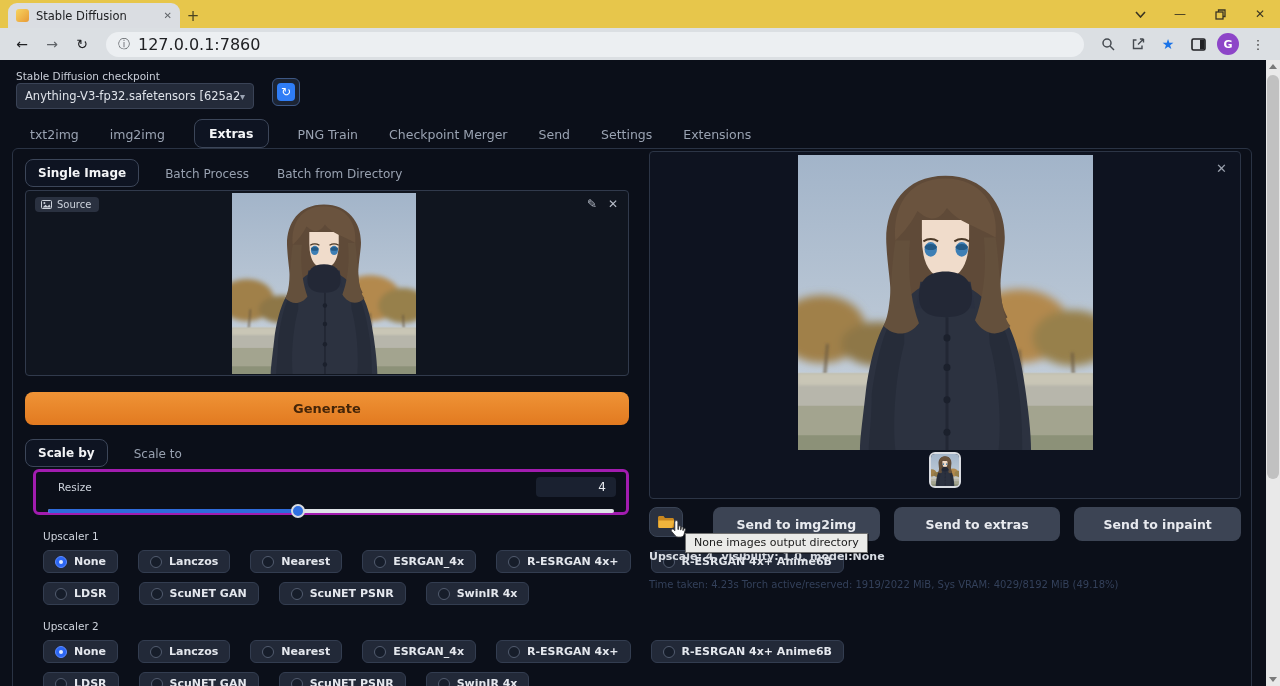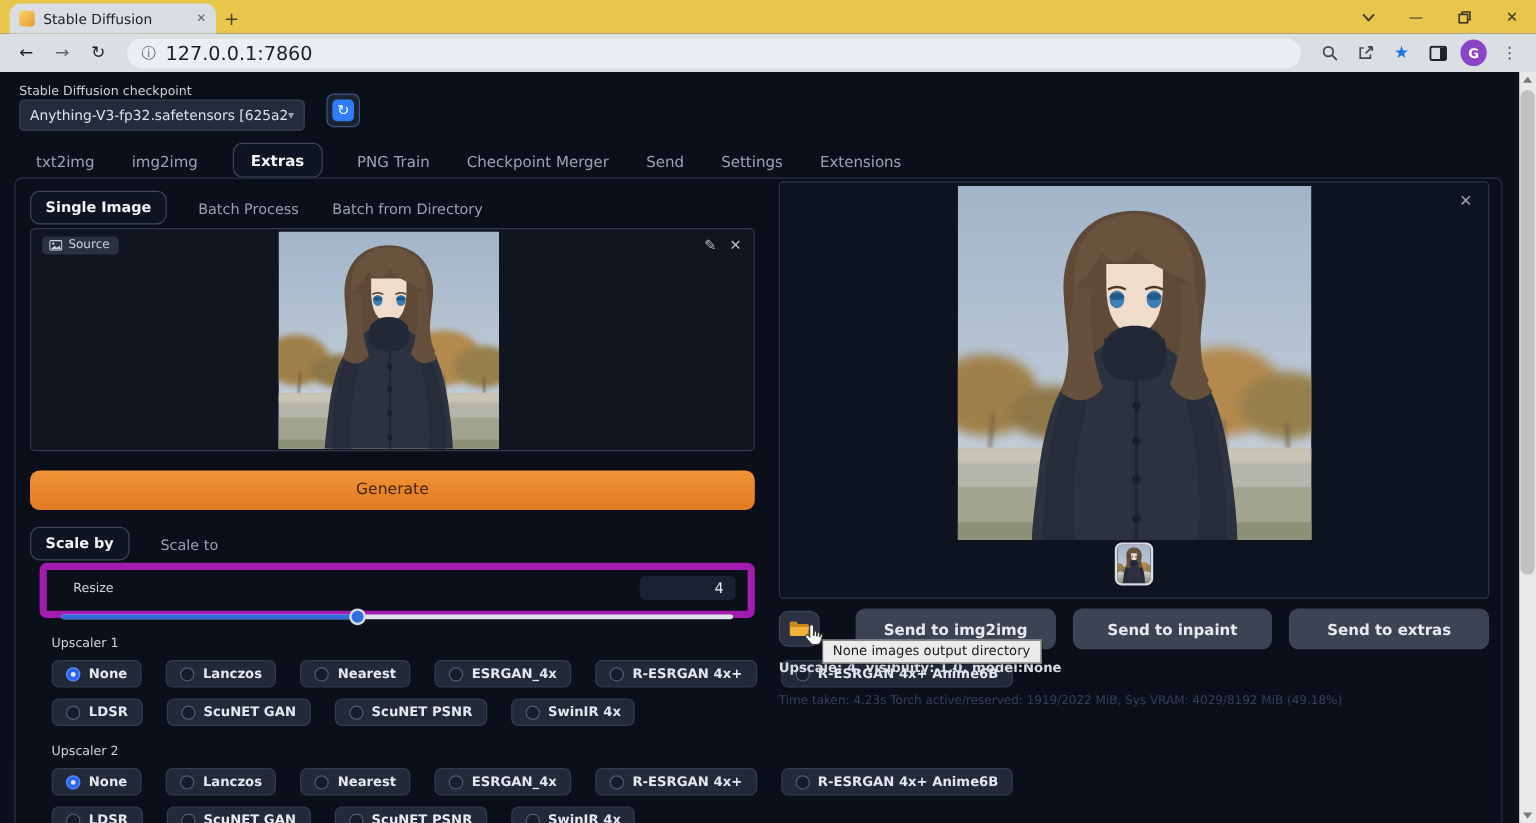--- a/index.html
+++ b/index.html
@@ -61,24 +61,24 @@
   .sub-tab { font-size:12px; color:#98a1b0; padding:6px 2px; white-space:nowrap; }
   .sub-tab.active { color:#f3f4f6; font-weight:bold; border:1px solid #3c4659; border-radius:8px; padding:6px 12px; background:#0e1422; }
 
   .dropzone { position:relative; margin-top:3px; height:186px; background:#10151f; border:1px solid #313a4c; border-radius:4px; overflow:hidden; }
   .src-chip { position:absolute; left:9px; top:6px; z-index:3; background:#2a3140; border-radius:4px; padding:2px 8px 2px 6px;
     display:flex; align-items:center; gap:5px; font-size:10px; color:#ccd2dc; }
   .dz-icons { position:absolute; right:10px; top:6px; z-index:3; display:flex; gap:11px; color:#b7bdc9; font-size:12px; }
   .src-img { position:absolute; left:206px; top:2px; width:184px; height:181px; }
 
   .generate { margin-top:16px; height:33px; border-radius:8px; background:linear-gradient(180deg,#ef9336,#e27a20);
-    display:flex; align-items:center; justify-content:center; font-size:13px; font-weight:normal; color:#452508; }
+    display:flex; align-items:center; justify-content:center; font-size:13px; font-weight:bold; color:#452508; }
 
   .scale-wrap { margin-top:12px; }
-  .resize-panel { position:relative; margin-top:2px; margin-left:8px; height:46px; border:6px solid #a21caf; border-radius:6px; padding:5px 10px; }
+  .resize-panel { position:relative; margin-top:2px; margin-left:8px; height:46px; border:3px solid #a21caf; border-radius:6px; padding:5px 10px; }
   .resize-head { display:flex; justify-content:space-between; align-items:center; }
   .resize-label { font-size:10.5px; color:#ced3dc; padding-left:12px; }
   .resize-num { width:80px; height:20px; background:#1a2130; border-radius:4px; color:#e8ebf0; font-size:12px;
     display:flex; align-items:center; justify-content:flex-end; padding-right:10px; }
   .slider { position:relative; margin-top:7px; height:14px; }
   .slider .track { position:absolute; left:2px; right:2px; top:5px; height:4px; border-radius:2px; background:#dfe3e8; }
   .slider .fill { position:absolute; left:2px; top:5px; height:4px; border-radius:2px; background:#2f6bdb; width:44%; }
   .slider .thumb { position:absolute; left:calc(44% - 6px); top:0; width:14px; height:14px; border-radius:50%; background:#2f6fe0; }
 
   .ups-group { margin-top:15px; }
@@ -89,21 +89,21 @@
   .radio { width:12px; height:12px; border-radius:50%; border:1.5px solid #525c6f; background:#161d2a; flex:none; position:relative; }
   .radio.sel { border-color:#5e8bff; background:#2b66f3; }
   .radio.sel::after { content:""; position:absolute; left:3px; top:3px; width:4px; height:4px; border-radius:50%; background:#dfe9ff; }
 
   
   .result-panel { position:relative; height:348px; border:1px solid #2c3546; border-radius:4px; background:#0e1320; }
   .result-close { position:absolute; right:13px; top:9px; color:#9aa1ad; font-size:13px; z-index:3; }
   .result-img { position:absolute; left:148px; top:3px; width:295px; height:295px; }
   .thumb-strip { position:absolute; left:0; right:0; top:300px; display:flex; justify-content:center; }
   .thumb { width:32px; height:36px; border:2px solid #d9dce2; border-radius:6px; overflow:hidden; background:#222; }
-  .actions-row { display:flex; align-items:center; margin-top:8px; height:34px; }
+  .actions-row { display:flex; align-items:flex-start; margin-top:8px; height:34px; }
   .folder-btn { width:34px; height:30px; background:#2a3140; border:1px solid #3a4456; border-radius:8px;
     display:flex; align-items:center; justify-content:center; flex:none; }
   .send-btns { display:flex; gap:14px; flex:1; margin-left:30px; }
   .send-btn { flex:1; height:34px; background:#3c4454; border-radius:8px; display:flex; align-items:center; justify-content:center;
     font-size:12.5px; font-weight:bold; color:#e8eaef; }
   .info-line { margin-top:9px; font-size:11px; font-weight:bold; color:#d8dce3; }
   .stats-line { margin-top:16px; font-size:10px; color:#33405a; }
   .cursor-hand { position:absolute; left:20px; top:368px; z-index:6; }
   .tooltip { position:absolute; left:36px; top:382px; z-index:5; background:#ebebe9; border:1px solid #6f6f6f;
     color:#1a1a1a; font-size:11px; padding:2px 8px 3px; white-space:nowrap; box-shadow:1px 1px 0 rgba(0,0,0,.4); }
@@ -421,22 +421,22 @@
 
         <div class="actions-row">
           <span class="folder-btn">
             <svg width="18" height="14">
               <path d="M1 2.5C1 1.7 1.7 1 2.5 1h4l1.5 2h7.5c.8 0 1.5.7 1.5 1.5V11.5c0 .8-.7 1.5-1.5 1.5h-13C1.7 13 1 12.3 1 11.5z" fill="#c8871f"></path>
               <path d="M1.5 5.5h15.8l-1.9 6.6c-.2.6-.7.9-1.3.9H2.7c-.6 0-1.1-.4-1.2-1z" fill="#f0b43c"></path>
             </svg>
           </span>
           <div class="send-btns">
             <span class="send-btn">Send to img2img</span>
+            <span class="send-btn">Send to extras</span>
             <span class="send-btn">Send to inpaint</span>
-            <span class="send-btn">Send to extras</span>
           </div>
         </div>
 
         <div class="info-line">Upscale: 4, visibility: 1.0, model:None</div>
         <div class="stats-line">Time taken: 4.23s Torch active/reserved: 1919/2022 MiB, Sys VRAM: 4029/8192 MiB (49.18%)</div>
 
         <span class="cursor-hand">
           <svg width="20" height="22">
               <path d="M7.3 1.6c.9 0 1.6.7 1.6 1.6v7.2l.5.1.3-3c.1-.9 1.8-.8 1.8.1l-.1 3.2.5.1.5-2.4c.2-.9 1.8-.6 1.7.3l-.3 2.6.4.1.7-1.6c.4-.8 1.8-.3 1.5.6l-1.3 4.8c-.4 1.6-1.9 2.8-3.6 2.8h-2.4c-1.1 0-2.1-.5-2.8-1.3l-3.6-4.3c-.6-.7-.5-1.6.1-2.1.6-.5 1.5-.4 2 .2l1 1.2V3.2c0-.9.7-1.6 1.5-1.6z" fill="#ffffff" stroke="#3a3a3a" stroke-width="0.9"></path>
             </svg>

